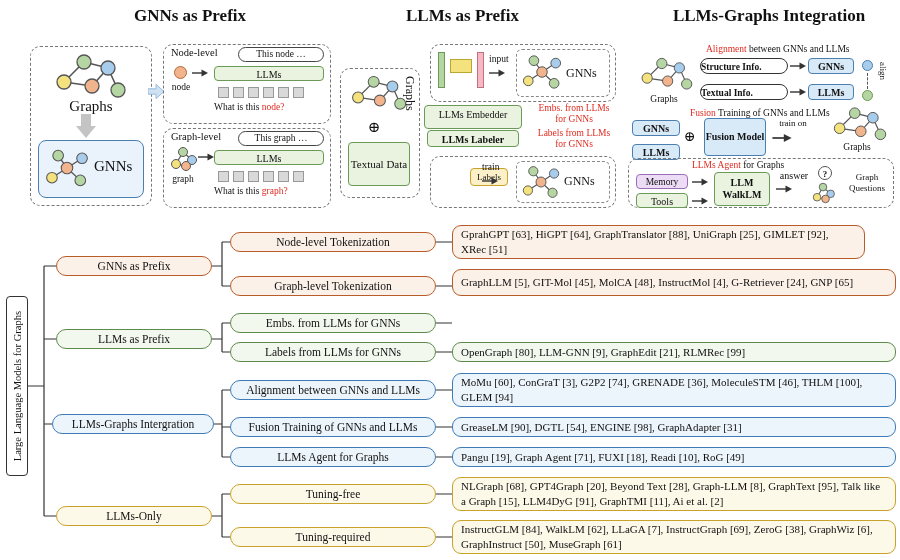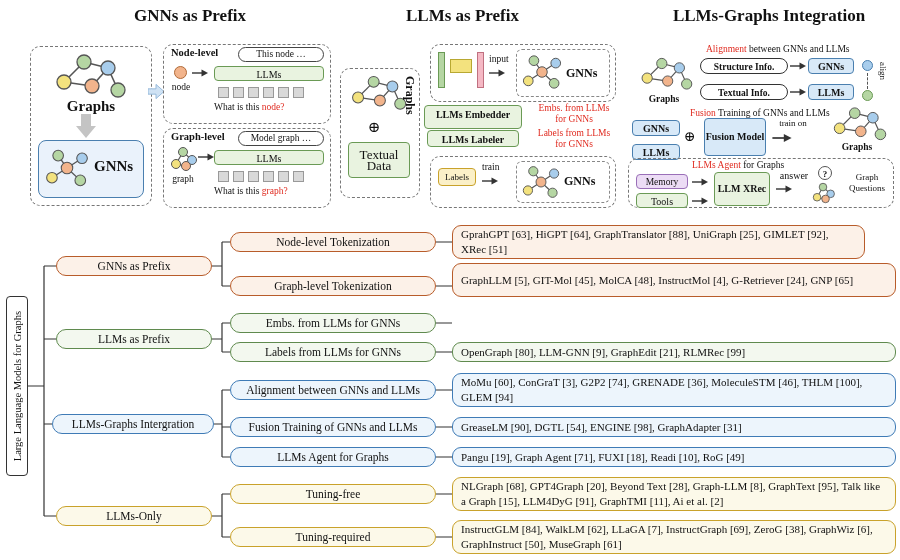--- a/index.html
+++ b/index.html
@@ -5,26 +5,26 @@
   html,body { margin:0; padding:0; background:#fff; }
   #page { position:relative; width:900px; height:560px; background:#fff;
           font-family:"Liberation Serif","DejaVu Serif",serif; color:#111; overflow:hidden; }
   .abs { position:absolute; box-sizing:border-box; }
   .title { font-weight:bold; font-size:17px; text-align:center; }
   .dashed { border:1.6px dashed #777; border-radius:10px; }
   .dashed2 { border:1.3px dashed #888; border-radius:6px; }
   .pill { border:1px solid #444; border-radius:8px; background:#fff; font-size:9.5px; text-align:center; line-height:13px; }
   .gbox { background:#e9f3e0; border:1.2px solid #6a9a55; border-radius:4px; font-size:10px; text-align:center; }
   .bbox { background:#d8e9f8; border:1.2px solid #4a7faf; border-radius:4px; font-weight:bold; font-size:10px; text-align:center; }
-  .wbox { background:#fff; border:1.1px solid #333; border-radius:8px; font-weight:bold; font-size:9.5px; text-align:center; }
+  .wbox { background:#fff; border:1.1px solid #333; border-radius:8px; font-weight:bold; font-size:9.5px; }
   .pbox { background:#ecdcf5; border:1.2px solid #9a6fb8; border-radius:4px; font-size:9.5px; text-align:center; }
-  .ybox { background:#fbf0c8; border:1.2px solid #c9a22b; border-radius:4px; font-size:9px; text-align:right; }
+  .ybox { background:#fbf0c8; border:1.2px solid #c9a22b; border-radius:4px; font-size:9px; text-align:right;margin-left:32px; }
   .red { color:#e02b20; }
   .note { font-size:9.5px; line-height:11.5px; }
-  .bold { font-weight:bold; }
+  .bold { font-weight:normal; }
   .ctr { text-align:center; }
   .flexc { display:flex; align-items:center; justify-content:center; }
   .tb { border-radius:10px; border:1.5px solid; display:flex; align-items:center; justify-content:center; font-size:11.5px; }
   .refs { border-radius:9px; border:1.5px solid; display:flex; align-items:center; font-size:11px; line-height:15px; padding:1px 8px; }
   .bc-o{border-color:#b85c2a} .bg-o{background:#fcf1e8}
   .bc-g{border-color:#5f8a4e} .bg-g{background:#f3f8ef}
   .bc-b{border-color:#3f7bb6} .bg-b{background:#edf5fc}
   .bc-y{border-color:#c9a22b} .bg-y{background:#fcf9e9}
   .vd { writing-mode:vertical-rl; transform:rotate(180deg); white-space:nowrap; }
   .vu { writing-mode:vertical-rl; white-space:nowrap; }
@@ -140,21 +140,21 @@
       <span class="sq"></span>
       <span class="sq"></span>
       <span class="sq"></span>
       <span class="sq"></span>
       <span class="sq"></span>
   </div>
   <div class="abs note" style="left:214px;top:102px"><span>What is this </span><span class="red">node?</span></div>
 
   <div class="abs dashed" style="left:163px;top:128px;width:168px;height:80px"></div>
   <div class="abs bold" style="left:171px;top:131px;font-size:10.5px">Graph-level</div>
-  <div class="abs pill" style="left:238px;top:131px;width:86px;height:15px">Model graph …</div>
+  <div class="abs pill" style="left:238px;top:131px;width:86px;height:15px">This graph …</div>
   <svg class="abs" style="left:168px;top:146px" width="30" height="26" viewBox="0 0 30 26">
       <use href="#mg3"></use>
     </svg>
   <div class="abs ctr note" style="left:166px;top:174px;width:34px">graph</div>
   <svg class="abs" style="left:198px;top:152px" width="16" height="10" viewBox="0 0 16 10">
       <use href="#arr"></use>
     </svg>
   <div class="abs gbox" style="left:214px;top:150px;width:110px;height:15px;line-height:15px">LLMs</div>
   <div class="abs" style="left:218px;top:171px;display:flex">
     <span class="sq"></span>
@@ -167,23 +167,23 @@
   <div class="abs note" style="left:214px;top:186px"><span>What is this </span><span class="red">graph?</span></div>
 
   <div class="abs title" style="left:355px;top:6px;width:215px">LLMs as Prefix</div>
 
   <div class="abs dashed" style="left:340px;top:68px;width:80px;height:130px"></div>
   <svg class="abs" style="left:344px;top:74px" width="64" height="36" viewBox="0 0 82 46">
       <use href="#mg"></use>
     </svg>
   <div class="abs vu bold" style="left:402px;top:76px;font-size:12px">Graphs</div>
   <div class="abs ctr" style="left:340px;top:118px;width:68px;font-size:15px">⊕</div>
-  <div class="abs gbox flexc" style="left:348px;top:142px;width:62px;height:36px;font-size:13px;line-height:11px">Textual Data</div>
-
-  <div class="abs gbox" style="left:424px;top:105px;width:98px;height:24px;line-height:17px;font-weight:bold">LLMs Embedder</div>
+  <div class="abs gbox flexc" style="left:348px;top:142px;width:62px;height:44px;font-size:11px;line-height:11px">Textual Data</div>
+
+  <div class="abs gbox" style="left:424px;top:105px;width:98px;height:24px;line-height:17px;font-weight:normal">LLMs Embedder</div>
   <div class="abs gbox" style="left:427px;top:130px;width:92px;height:17px;line-height:17px;font-weight:bold">LLMs Labeler</div>
 
   <div class="abs dashed" style="left:430px;top:44px;width:186px;height:58px"></div>
   <div class="abs" style="left:438px;top:52px;width:7px;height:36px;background:#b5d6a3;border:1px solid #6a9a55"></div>
   <div class="abs" style="left:450px;top:59px;width:22px;height:14px;background:#f3e27e;border:1px solid #b8a832"></div>
   <div class="abs" style="left:477px;top:52px;width:7px;height:36px;background:#f5b8c4;border:1px solid #c07080"></div>
   <div class="abs note" style="left:489px;top:54px">input</div>
   <svg class="abs" style="left:489px;top:68px" width="16" height="10" viewBox="0 0 16 10">
       <use href="#arr"></use>
     </svg>
@@ -249,21 +249,21 @@
   <div class="abs dashed" style="left:628px;top:158px;width:266px;height:50px"></div>
   <div class="abs note" style="left:692px;top:160px"><span class="red">LLMs Agent</span><span> for Graphs</span></div>
   <div class="abs pbox" style="left:636px;top:174px;width:52px;height:15px;line-height:15px">Memory</div>
   <div class="abs gbox" style="left:636px;top:193px;width:52px;height:15px;line-height:15px">Tools</div>
   <svg class="abs" style="left:692px;top:177px" width="16" height="10" viewBox="0 0 16 10">
       <use href="#arr"></use>
     </svg>
   <svg class="abs" style="left:692px;top:196px" width="16" height="10" viewBox="0 0 16 10">
       <use href="#arr"></use>
     </svg>
-  <div class="abs gbox flexc" style="left:714px;top:172px;width:56px;height:34px;font-weight:bold;line-height:12px">LLM XRec</div>
+  <div class="abs gbox flexc" style="left:714px;top:172px;width:56px;height:34px;font-weight:bold;line-height:12px">LLM WalkLM</div>
   <div class="abs ctr" style="left:774px;top:170px;width:40px;font-size:10px">answer</div>
   <svg class="abs" style="left:776px;top:184px" width="16" height="10" viewBox="0 0 16 10">
       <use href="#arr"></use>
     </svg>
   <div class="abs circ ctr" style="left:818px;top:166px;width:14px;height:14px;background:#fff;border:1.2px solid #555;font-size:9px;line-height:14px;font-weight:bold">?</div>
   <svg class="abs" style="left:810px;top:182px" width="26" height="22" viewBox="0 0 30 26">
       <use href="#mg3"></use>
     </svg>
   <div class="abs ctr" style="left:840px;top:172px;width:54px;font-size:9px;line-height:11px">Graph Questions</div>
 
@@ -280,21 +280,21 @@
   <div class="abs tb bc-o bg-o" style="left:230px;top:276px;width:206px;height:20px">Graph-level Tokenization</div>
   <div class="abs tb bc-g bg-g" style="left:230px;top:342px;width:206px;height:20px">Labels from LLMs for GNNs</div>
   <div class="abs tb bc-g bg-g" style="left:230px;top:313px;width:206px;height:20px">Embs. from LLMs for GNNs</div>
   <div class="abs tb bc-b bg-b" style="left:230px;top:380px;width:206px;height:20px">Alignment between GNNs and LLMs</div>
   <div class="abs tb bc-b bg-b" style="left:230px;top:417px;width:206px;height:20px">Fusion Training of GNNs and LLMs</div>
   <div class="abs tb bc-b bg-b" style="left:230px;top:447px;width:206px;height:20px">LLMs Agent for Graphs</div>
   <div class="abs tb bc-y bg-y" style="left:230px;top:484px;width:206px;height:20px">Tuning-free</div>
   <div class="abs tb bc-y bg-y" style="left:230px;top:527px;width:206px;height:20px">Tuning-required</div>
 
   <div class="abs refs bc-o bg-o" style="left:452px;top:225px;width:413px;height:34px">GprahGPT [63], HiGPT [64], GraphTranslator [88], UniGraph [25], GIMLET [92], XRec [51]</div>
-  <div class="abs refs bc-o bg-o" style="left:452px;top:263px;width:444px;height:34px">GraphLLM [5], GIT-Mol [45], MolCA [48], InstructMol [4], G-Retriever [24], GNP [65]</div>
+  <div class="abs refs bc-o bg-o" style="left:452px;top:269px;width:444px;height:27px">GraphLLM [5], GIT-Mol [45], MolCA [48], InstructMol [4], G-Retriever [24], GNP [65]</div>
   <div class="abs refs bc-g bg-g" style="left:452px;top:342px;width:444px;height:20px">OpenGraph [80], LLM-GNN [9], GraphEdit [21], RLMRec [99]</div>
   <div class="abs refs bc-b bg-b" style="left:452px;top:373px;width:444px;height:34px">MoMu [60], ConGraT [3], G2P2 [74], GRENADE [36], MoleculeSTM [46], THLM [100], GLEM [94]</div>
   <div class="abs refs bc-b bg-b" style="left:452px;top:417px;width:444px;height:20px">GreaseLM [90], DGTL [54], ENGINE [98], GraphAdapter [31]</div>
   <div class="abs refs bc-b bg-b" style="left:452px;top:447px;width:444px;height:20px">Pangu [19], Graph Agent [71], FUXI [18], Readi [10], RoG [49]</div>
   <div class="abs refs bc-y bg-y" style="left:452px;top:477px;width:444px;height:34px">NLGraph [68], GPT4Graph [20], Beyond Text [28], Graph-LLM [8], GraphText [95], Talk like a Graph [15], LLM4DyG [91], GraphTMI [11], Ai et al. [2]</div>
   <div class="abs refs bc-y bg-y" style="left:452px;top:520px;width:444px;height:34px">InstructGLM [84], WalkLM [62], LLaGA [7], InstructGraph [69], ZeroG [38], GraphWiz [6], GraphInstruct [50], MuseGraph [61]</div>
 
 </div>
 
 </body></html>

